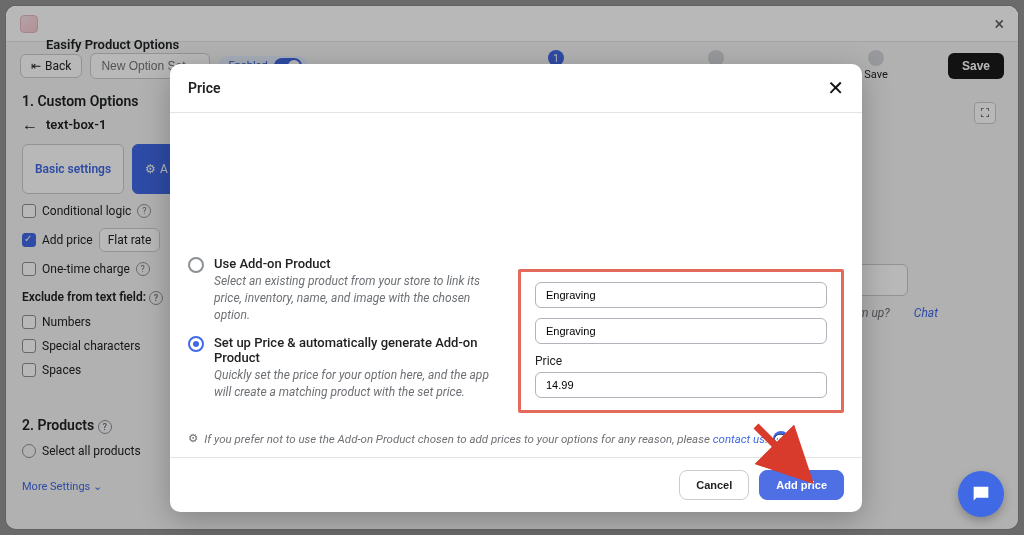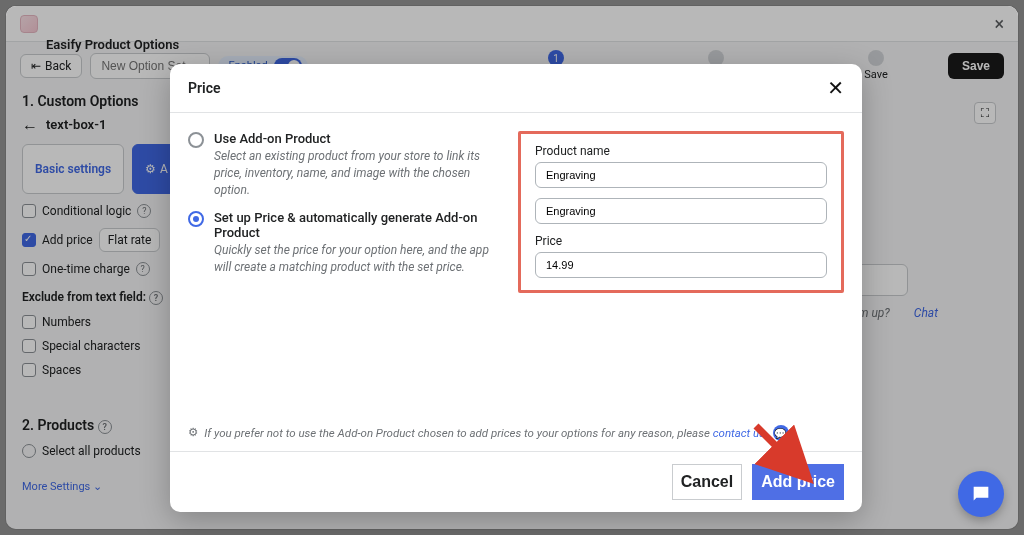--- a/index.html
+++ b/index.html
@@ -116,40 +116,40 @@
     position:absolute;
     left:170px; top:64px;
     width:692px; height:448px;
     background:#fff;border-radius:10px;
     box-shadow:0 8px 30px rgba(0,0,0,0.25);
     display:flex;flex-direction:column;
   }
   .modal-head{display:flex;align-items:center;padding:14px 18px;border-bottom:1px solid #e1e3e5;}
   .modal-title{font-weight:600;font-size:14px;}
   .modal-close{margin-left:auto;font-size:20px;color:#111;cursor:pointer;line-height:1;}
-  .modal-body{flex:1;display:flex;padding:18px;gap:10px;overflow:auto;}
+  .modal-body{flex:1;display:flex;padding:18px;gap:10px;overflow:auto;align-items:flex-end;}
   .mb-left{flex:1;max-width:320px;}
   .mb-right{flex:1;}
   .radio-row{display:flex;gap:10px;margin-bottom:12px;align-items:flex-start;}
   .radio-outline{width:16px;height:16px;border:2px solid #8c9196;border-radius:50%;flex:0 0 auto;margin-top:1px;}
   .radio-outline.sel{border-color:#4069e5;position:relative;}
   .radio-outline.sel::after{content:"";position:absolute;left:3px;top:3px;width:6px;height:6px;background:#4069e5;border-radius:50%;}
   .radio-label{font-size:13px;font-weight:500;}
   .radio-help{font-size:12px;color:#6d7175;font-style:italic;margin-top:2px;line-height:1.4;}
   .form-frame{border:3px solid #e46a5b;border-radius:2px;padding:10px 14px;}
   .form-group{margin-bottom:10px;}
   .form-label{font-size:12px;margin-bottom:4px;display:block;}
   .req{color:#d82c2c;margin-left:2px;}
   .form-input{width:100%;border:1px solid #aeb4b9;border-radius:6px;padding:6px 10px;font-size:11px;}
   .modal-foot-note{padding:0 18px 10px 18px;font-size:11.5px;color:#6d7175;font-style:italic;display:flex;gap:6px;align-items:flex-start;}
   .modal-foot-note .gear{font-style:normal;}
   .modal-foot-note a{color:#4069e5;text-decoration:none;}
   .chat-bubble{display:inline-flex;width:16px;height:16px;background:#4069e5;color:#fff;border-radius:50%;align-items:center;justify-content:center;font-size:10px;font-style:normal;margin-left:2px;}
   .modal-actions{display:flex;justify-content:flex-end;gap:10px;padding:12px 18px;border-top:1px solid #e1e3e5;}
-  .btn{border-radius:0;padding:8px 8px;font-size:16px;font-weight:600;cursor:pointer;}
+  .btn{border-radius:8px;padding:8px 16px;font-size:11px;font-weight:600;cursor:pointer;}
   .btn-cancel{background:#fff;border:1px solid #c9cccf;color:#202223;}
   .btn-primary{background:#4f6fe5;border:1px solid #4f6fe5;color:#fff;}
 
   
   .arrow{position:absolute;left:748px;top:418px;pointer-events:none;}
 
   
   .chat-fab{position:absolute;right:20px;bottom:18px;width:46px;height:46px;background:#4069e5;border-radius:50%;display:flex;align-items:center;justify-content:center;box-shadow:0 4px 10px rgba(0,0,0,0.25);cursor:pointer;}
   .chat-fab svg{fill:#fff;}
 </style>
@@ -288,21 +288,20 @@
         <div>
           <div class="radio-label">Set up Price &amp; automatically generate Add-on Product</div>
           <div class="radio-help">Quickly set the price for your option here, and the app will create a matching product with the set price.</div>
         </div>
       </div>
     </div>
 
     <div class="mb-right">
       <div class="form-frame">
         <div class="form-group">
-          <label class="form-label">Product name</label>
           <input class="form-input" value="Engraving" style="">
         </div>
         <div class="form-group">
           <input class="form-input" value="Engraving" style="">
         </div>
         <div class="form-group" style="margin-bottom:2px;">
           <label class="form-label">Price</label>
           <input class="form-input" value="14.99" style="">
         </div>
       </div>

